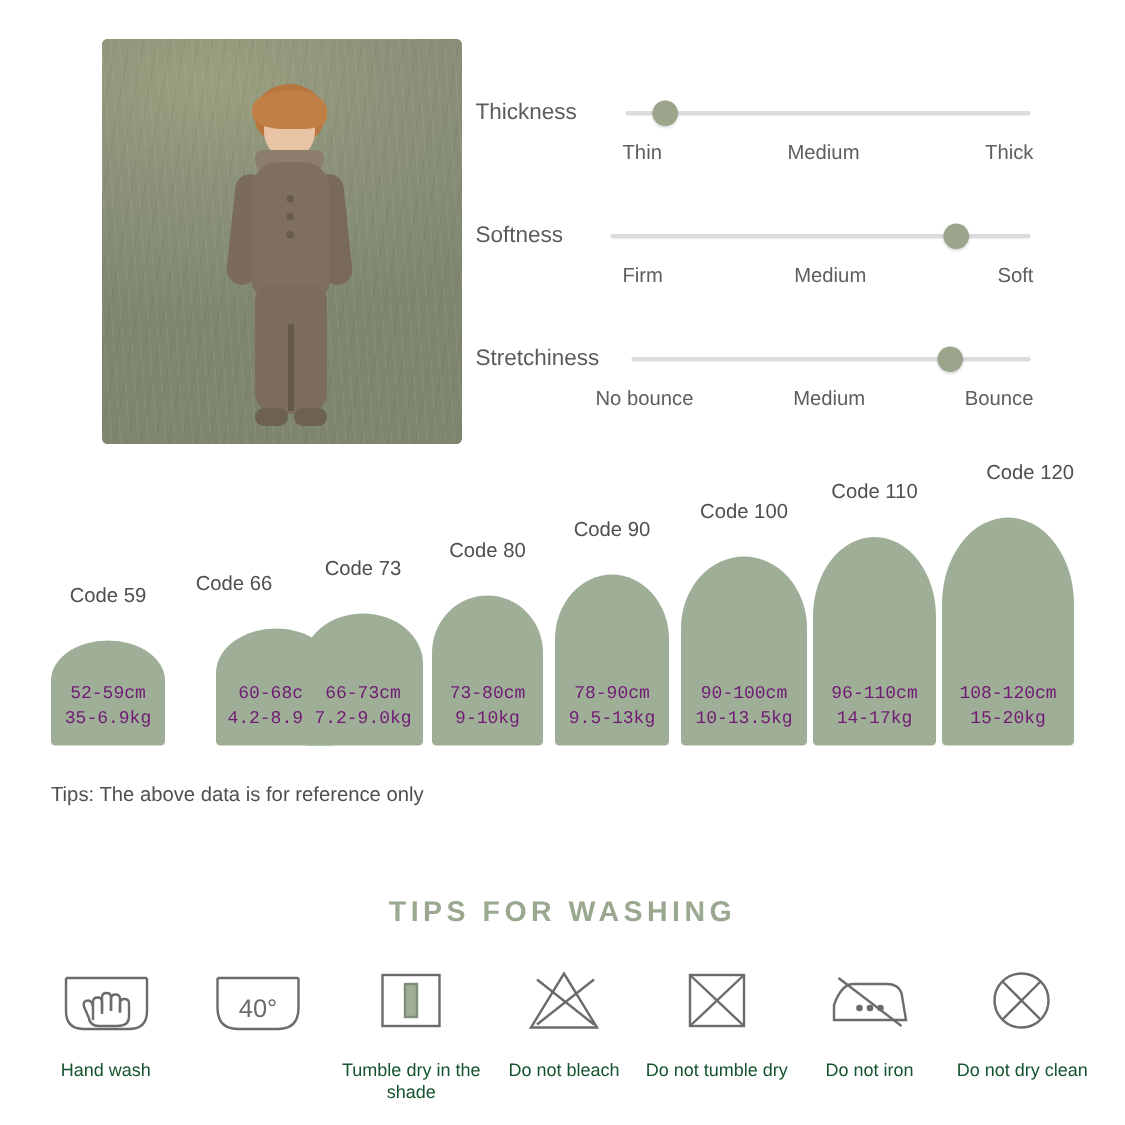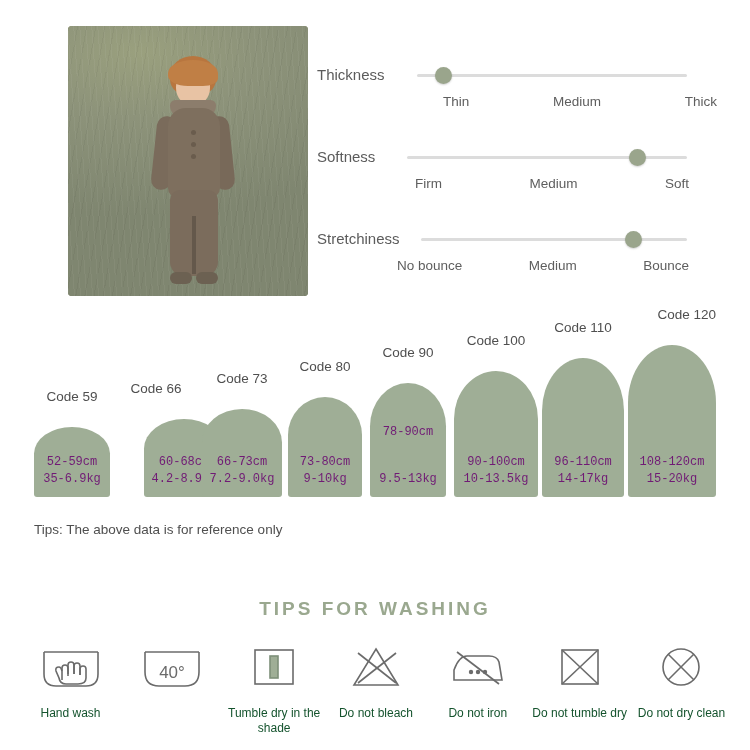--- a/index.html
+++ b/index.html
@@ -321,21 +321,21 @@
       <div class="child-shoe" style="left:50px"></div>
     </div>
   </div>
 
   <div class="sliders">
 
     <div class="slider-row">
       <div class="slider-label">Thickness</div>
       <div class="slider-track" style="left:100px; width:270px;"></div>
       <div class="slider-knob" style="left:118px;"></div>
-      <div class="slider-ticks" style="left:98px; width:274px;margin-left:28px;">
+      <div class="slider-ticks" style="left:98px; width:274px;">
         <span>Thin</span>
         <span>Medium</span>
         <span>Thick</span>
       </div>
     </div>
 
     <div class="slider-row">
       <div class="slider-label">Softness</div>
       <div class="slider-track" style="left:90px; width:280px;"></div>
       <div class="slider-knob" style="left:312px;"></div>
@@ -389,21 +389,21 @@
   <div class="size-col" style="left:288px; width:74px; height:116px;">
     <div class="size-code" style="top:-22px;text-align:center;">Code 80</div>
     <div class="size-arch" style="height:100px;">
       <span>73-80cm</span>
       <span>9-10kg</span>
     </div>
   </div>
 
   <div class="size-col" style="left:370px; width:76px; height:130px;">
     <div class="size-code" style="top:-22px;">Code 90</div>
-    <div class="size-arch" style="height:114px;gap:30px;">
+    <div class="size-arch" style="height:114px;">
       <span>78-90cm</span>
       <span>9.5-13kg</span>
     </div>
   </div>
 
   <div class="size-col" style="left:454px; width:84px; height:142px;">
     <div class="size-code" style="top:-22px;">Code  100</div>
     <div class="size-arch" style="height:126px;">
       <span>90-100cm</span>
       <span>10-13.5kg</span>
@@ -474,45 +474,45 @@
           <path d="M26 5 L48 41 L4 41 Z"></path>
           <path d="M8 9 L46 39"></path>
           <path d="M46 9 L8 39"></path>
         </svg>
       </div>
       <div class="icon-caption">Do not bleach</div>
     </div>
 
     <div class="icon-cell">
       <div class="icon-art">
+        <svg width="46" height="46" viewBox="0 0 46 46" fill="none" stroke="#6b6b6b" stroke-width="1.6">
+          <rect x="5" y="6" width="36" height="34"></rect>
+          <path d="M5 6 L41 40"></path>
+          <path d="M41 6 L5 40"></path>
+        </svg>
+      </div>
+      <div class="icon-caption">Do not tumble dry</div>
+    </div>
+
+    <div class="icon-cell">
+      <div class="icon-art">
         <svg width="58" height="46" viewBox="0 0 58 46" fill="none" stroke="#6b6b6b" stroke-width="1.6">
           <path d="M5 36 L53 36 L50 18 Q48 12 40 12 L18 12 Q10 12 5 26 Z"></path>
           <circle cx="22" cy="28" r="2.2" fill="#6b6b6b" stroke="none"></circle>
           <circle cx="29" cy="28" r="2.2" fill="#6b6b6b" stroke="none"></circle>
           <circle cx="36" cy="28" r="2.2" fill="#6b6b6b" stroke="none"></circle>
           <path d="M8 8 L50 40"></path>
         </svg>
       </div>
       <div class="icon-caption">Do not iron</div>
     </div>
 
     <div class="icon-cell">
       <div class="icon-art">
         <svg width="46" height="46" viewBox="0 0 46 46" fill="none" stroke="#6b6b6b" stroke-width="1.6">
-          <rect x="5" y="6" width="36" height="34"></rect>
-          <path d="M5 6 L41 40"></path>
-          <path d="M41 6 L5 40"></path>
-        </svg>
-      </div>
-      <div class="icon-caption">Do not tumble dry</div>
-    </div>
-
-    <div class="icon-cell">
-      <div class="icon-art">
-        <svg width="46" height="46" viewBox="0 0 46 46" fill="none" stroke="#6b6b6b" stroke-width="1.6">
           <circle cx="23" cy="23" r="18"></circle>
           <path d="M10 10 L36 36"></path>
           <path d="M36 10 L10 36"></path>
         </svg>
       </div>
       <div class="icon-caption">Do not dry clean</div>
     </div>
 
   </div>
 </div>

